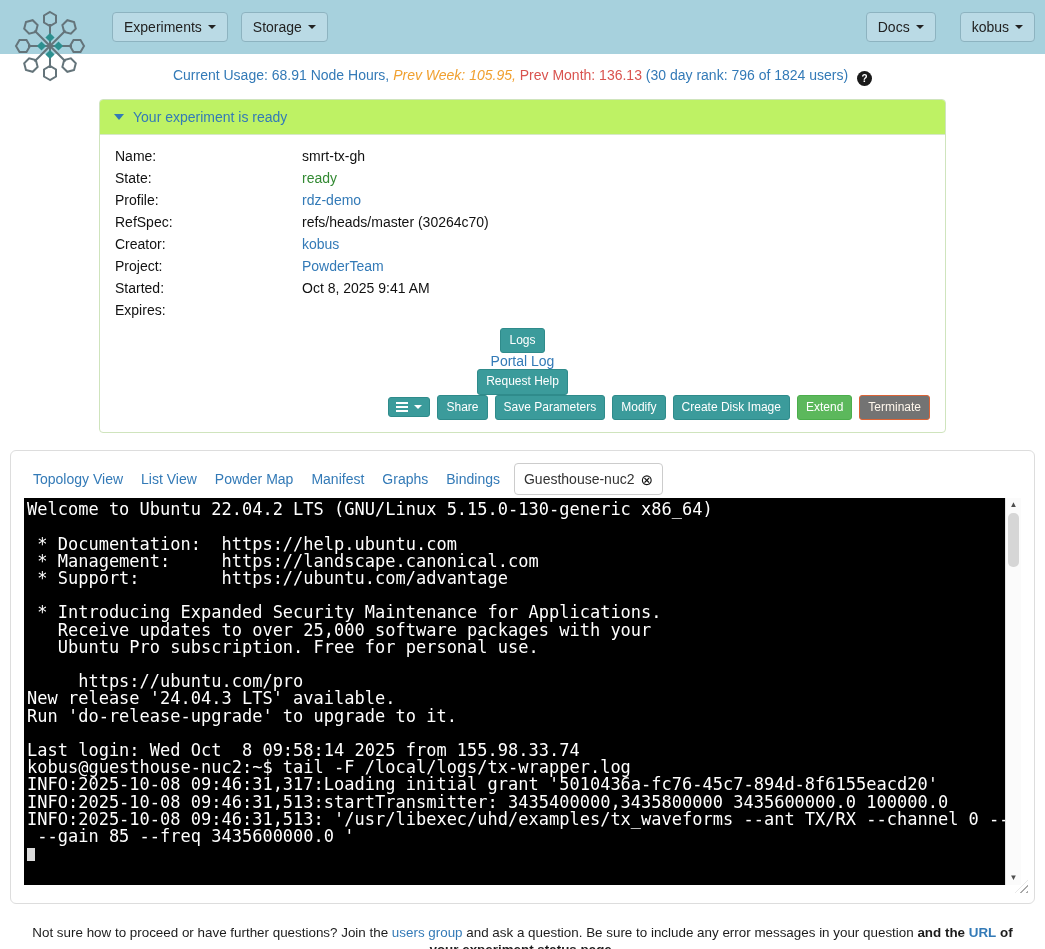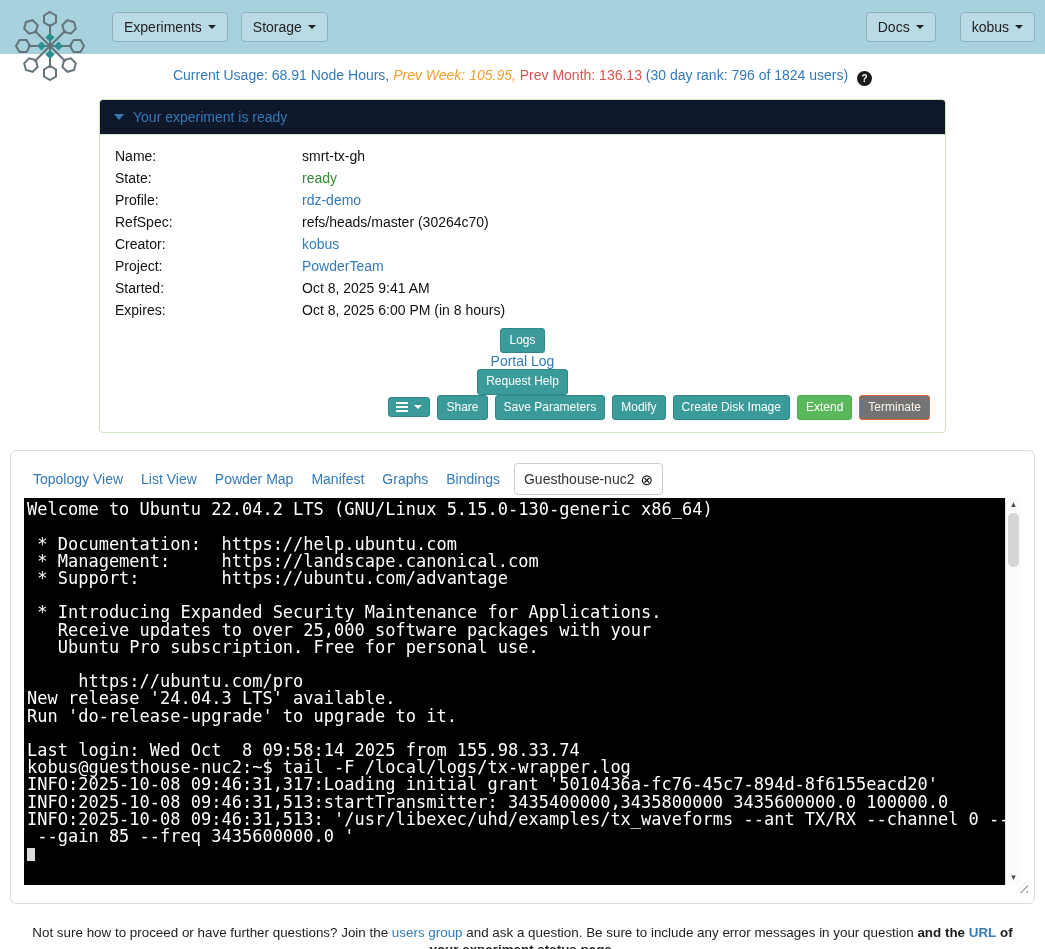--- a/index.html
+++ b/index.html
@@ -25,21 +25,21 @@
 
   
   .usage{margin-top:13px;text-align:center;font-size:14px;}
   .u-current{color:#337ab7;} .u-week{color:#f0a030;font-style:italic;} .u-month{color:#d9534f;} .u-rank{color:#337ab7;}
   .help-badge{display:inline-flex;width:15px;height:15px;background:#1a1a1a;color:#fff;
     border-radius:50%;font-size:10px;font-weight:bold;align-items:center;justify-content:center;
     vertical-align:-2px;margin-left:5px;}
 
   
   .alert{width:845px;margin:13px auto 0;border:1px solid #cfe4bd;border-radius:4px;background:#fff;}
-  .alert-header{background:#0f172a;padding:9px 14px;display:flex;align-items:center;gap:9px;
+  .alert-header{background:#bef264;padding:9px 14px;display:flex;align-items:center;gap:9px;
     border-bottom:1px solid #d6e9c6;border-radius:3px 3px 0 0;cursor:pointer;text-align:right;}
   .alert-caret{width:0;height:0;border-left:5px solid transparent;border-right:5px solid transparent;
     border-top:6px solid #337ab7;}
   .alert-title{color:#337ab7;font-size:14px;}
   .alert-body{padding:10px 15px 12px;}
   .detail-row{display:flex;line-height:22px;font-size:14px;color:#111;}
   .detail-label{width:187px;flex:none;}
   .val-link{color:#337ab7;} .val-ready{color:#338a33;}
 
   .actions{display:flex;align-items:center;margin-top:7px;flex-direction:column;}
@@ -180,21 +180,20 @@
     <div class="detail-row">
       <span class="detail-label">Project:</span>
       <a class="val-link">PowderTeam</a>
     </div>
     <div class="detail-row">
       <span class="detail-label">Started:</span>
       <span>Oct 8, 2025 9:41 AM</span>
     </div>
     <div class="detail-row">
       <span class="detail-label">Expires:</span>
-      <span>Oct 8, 2025 6:00 PM (in 8 hours)</span>
     </div>
 
     <div class="actions">
       <button class="btn btn-teal">Logs</button>
       <a class="portal-log">Portal Log</a>
       <button class="btn btn-teal">Request Help</button>
       <div class="right-actions">
         <button class="btn btn-teal icon-btn">
           <span class="list-glyph"></span>
           <span class="caret"></span>

